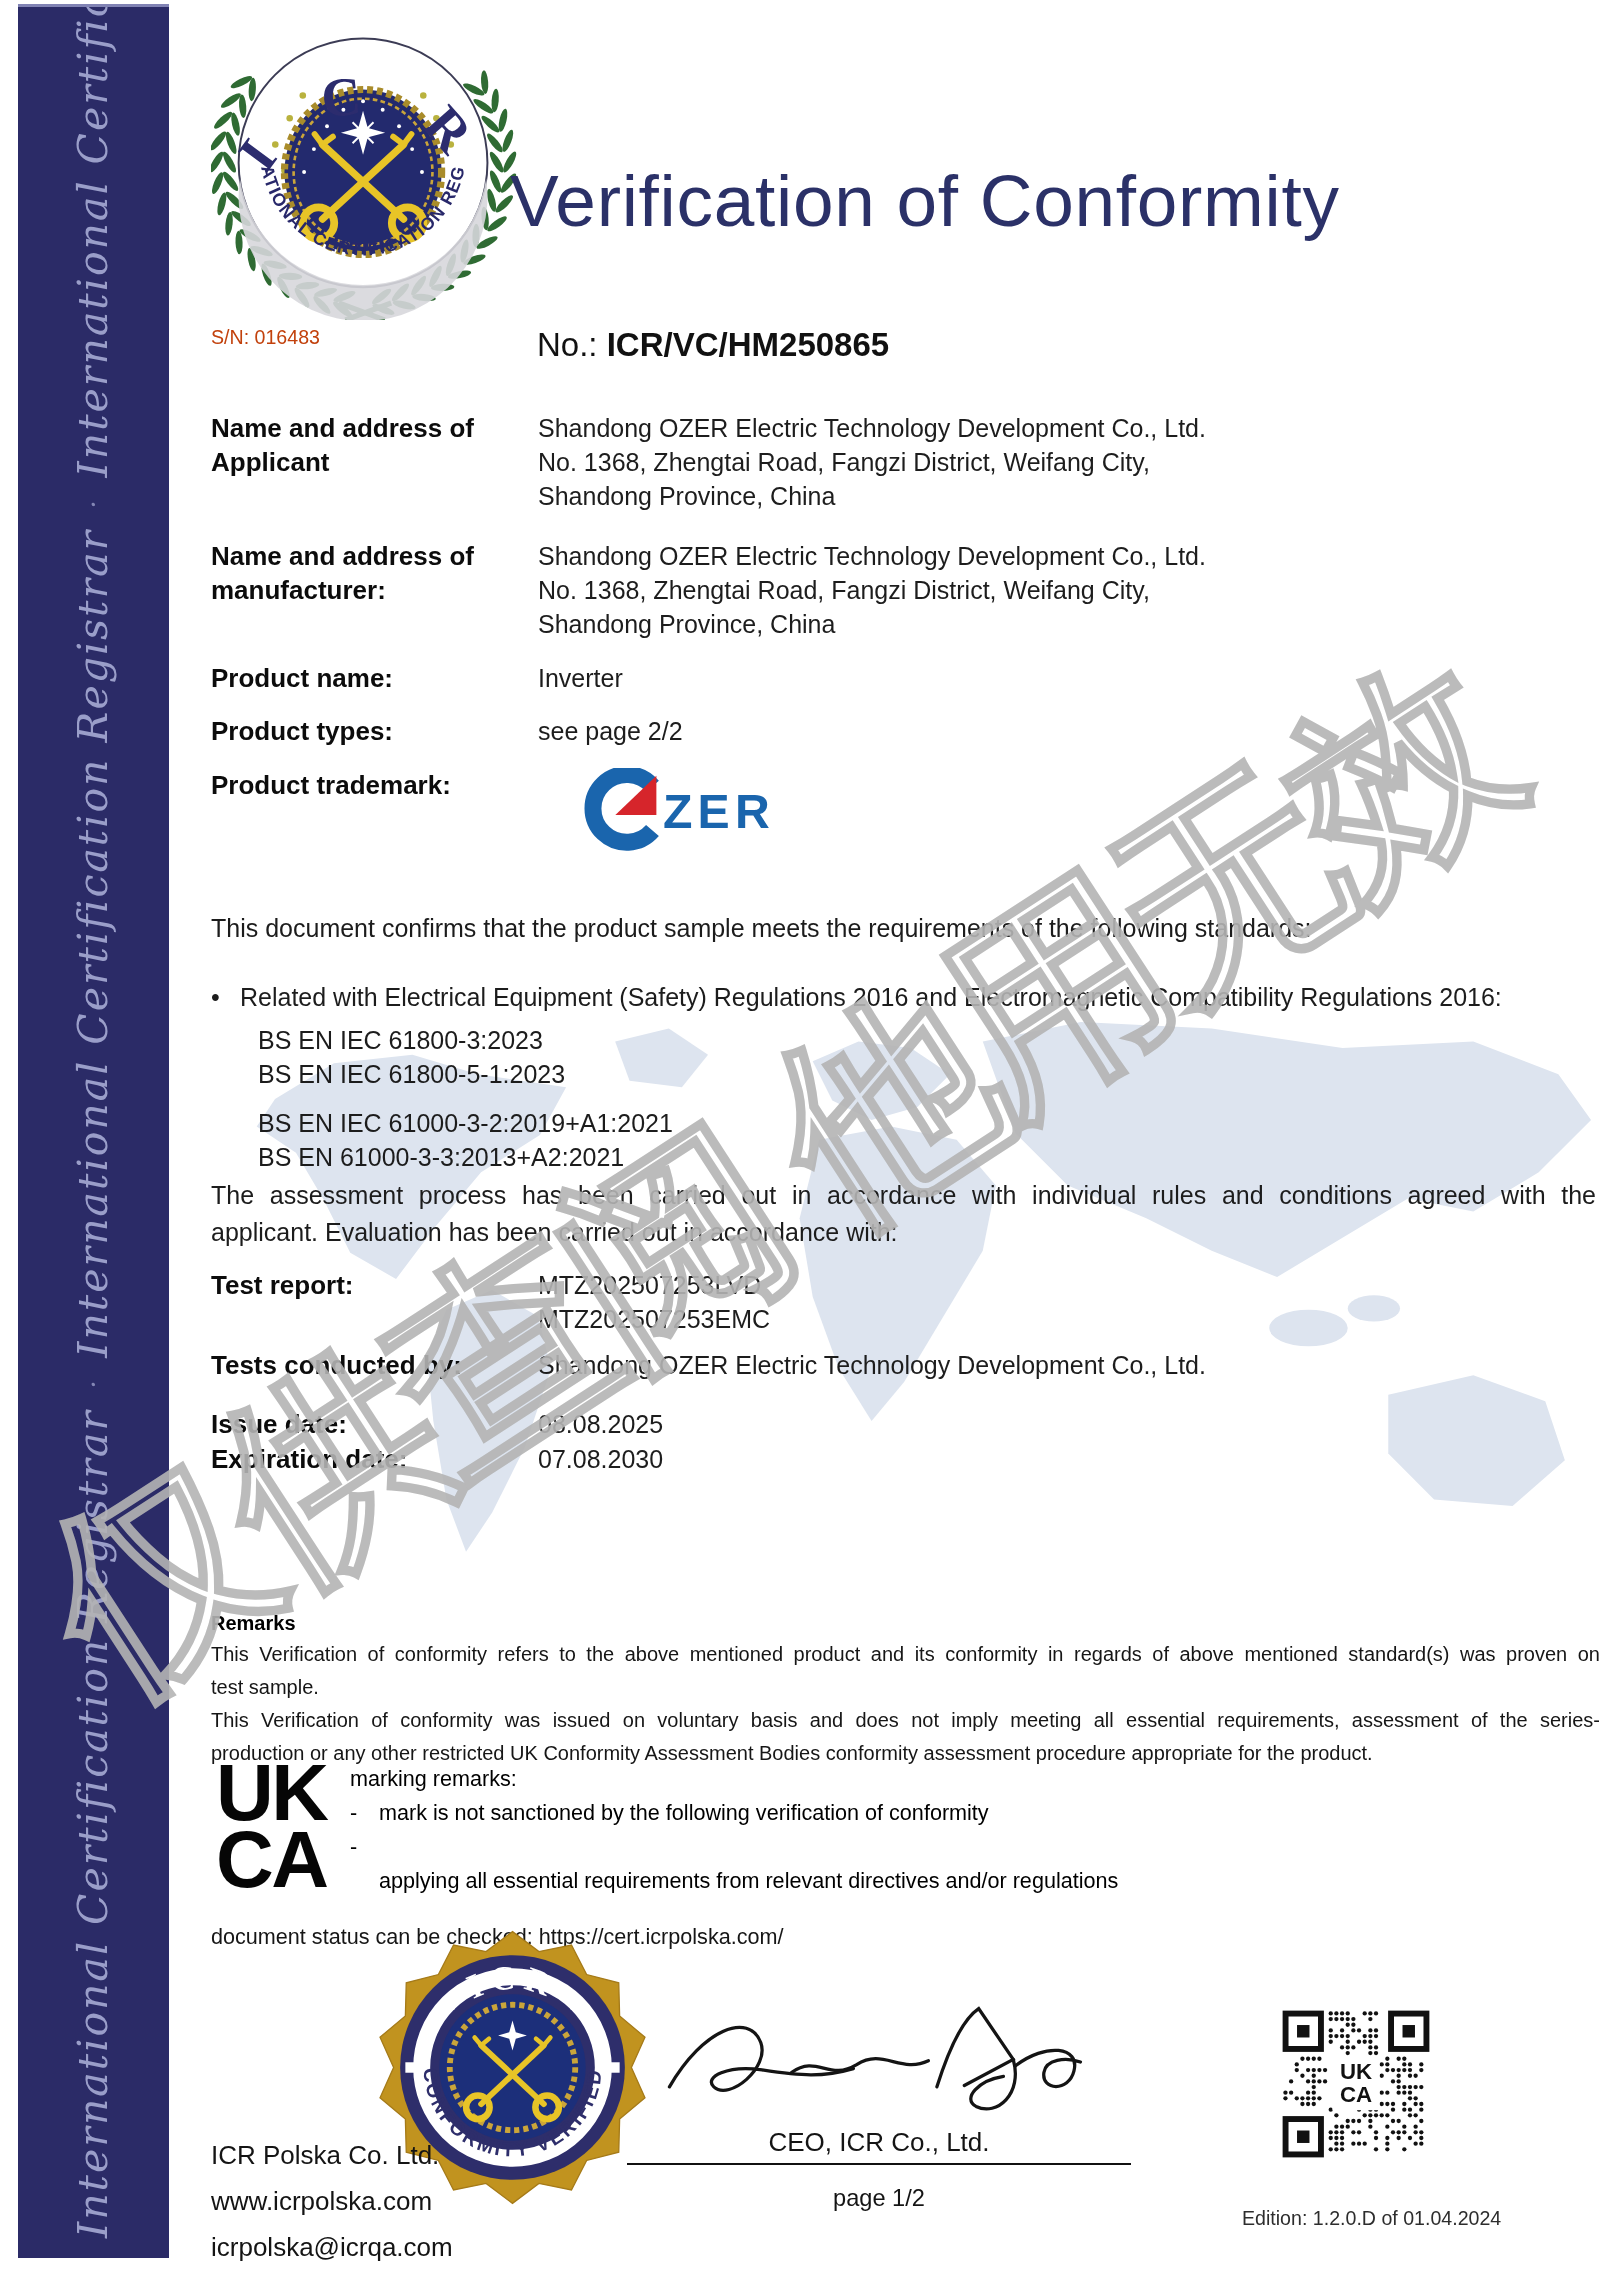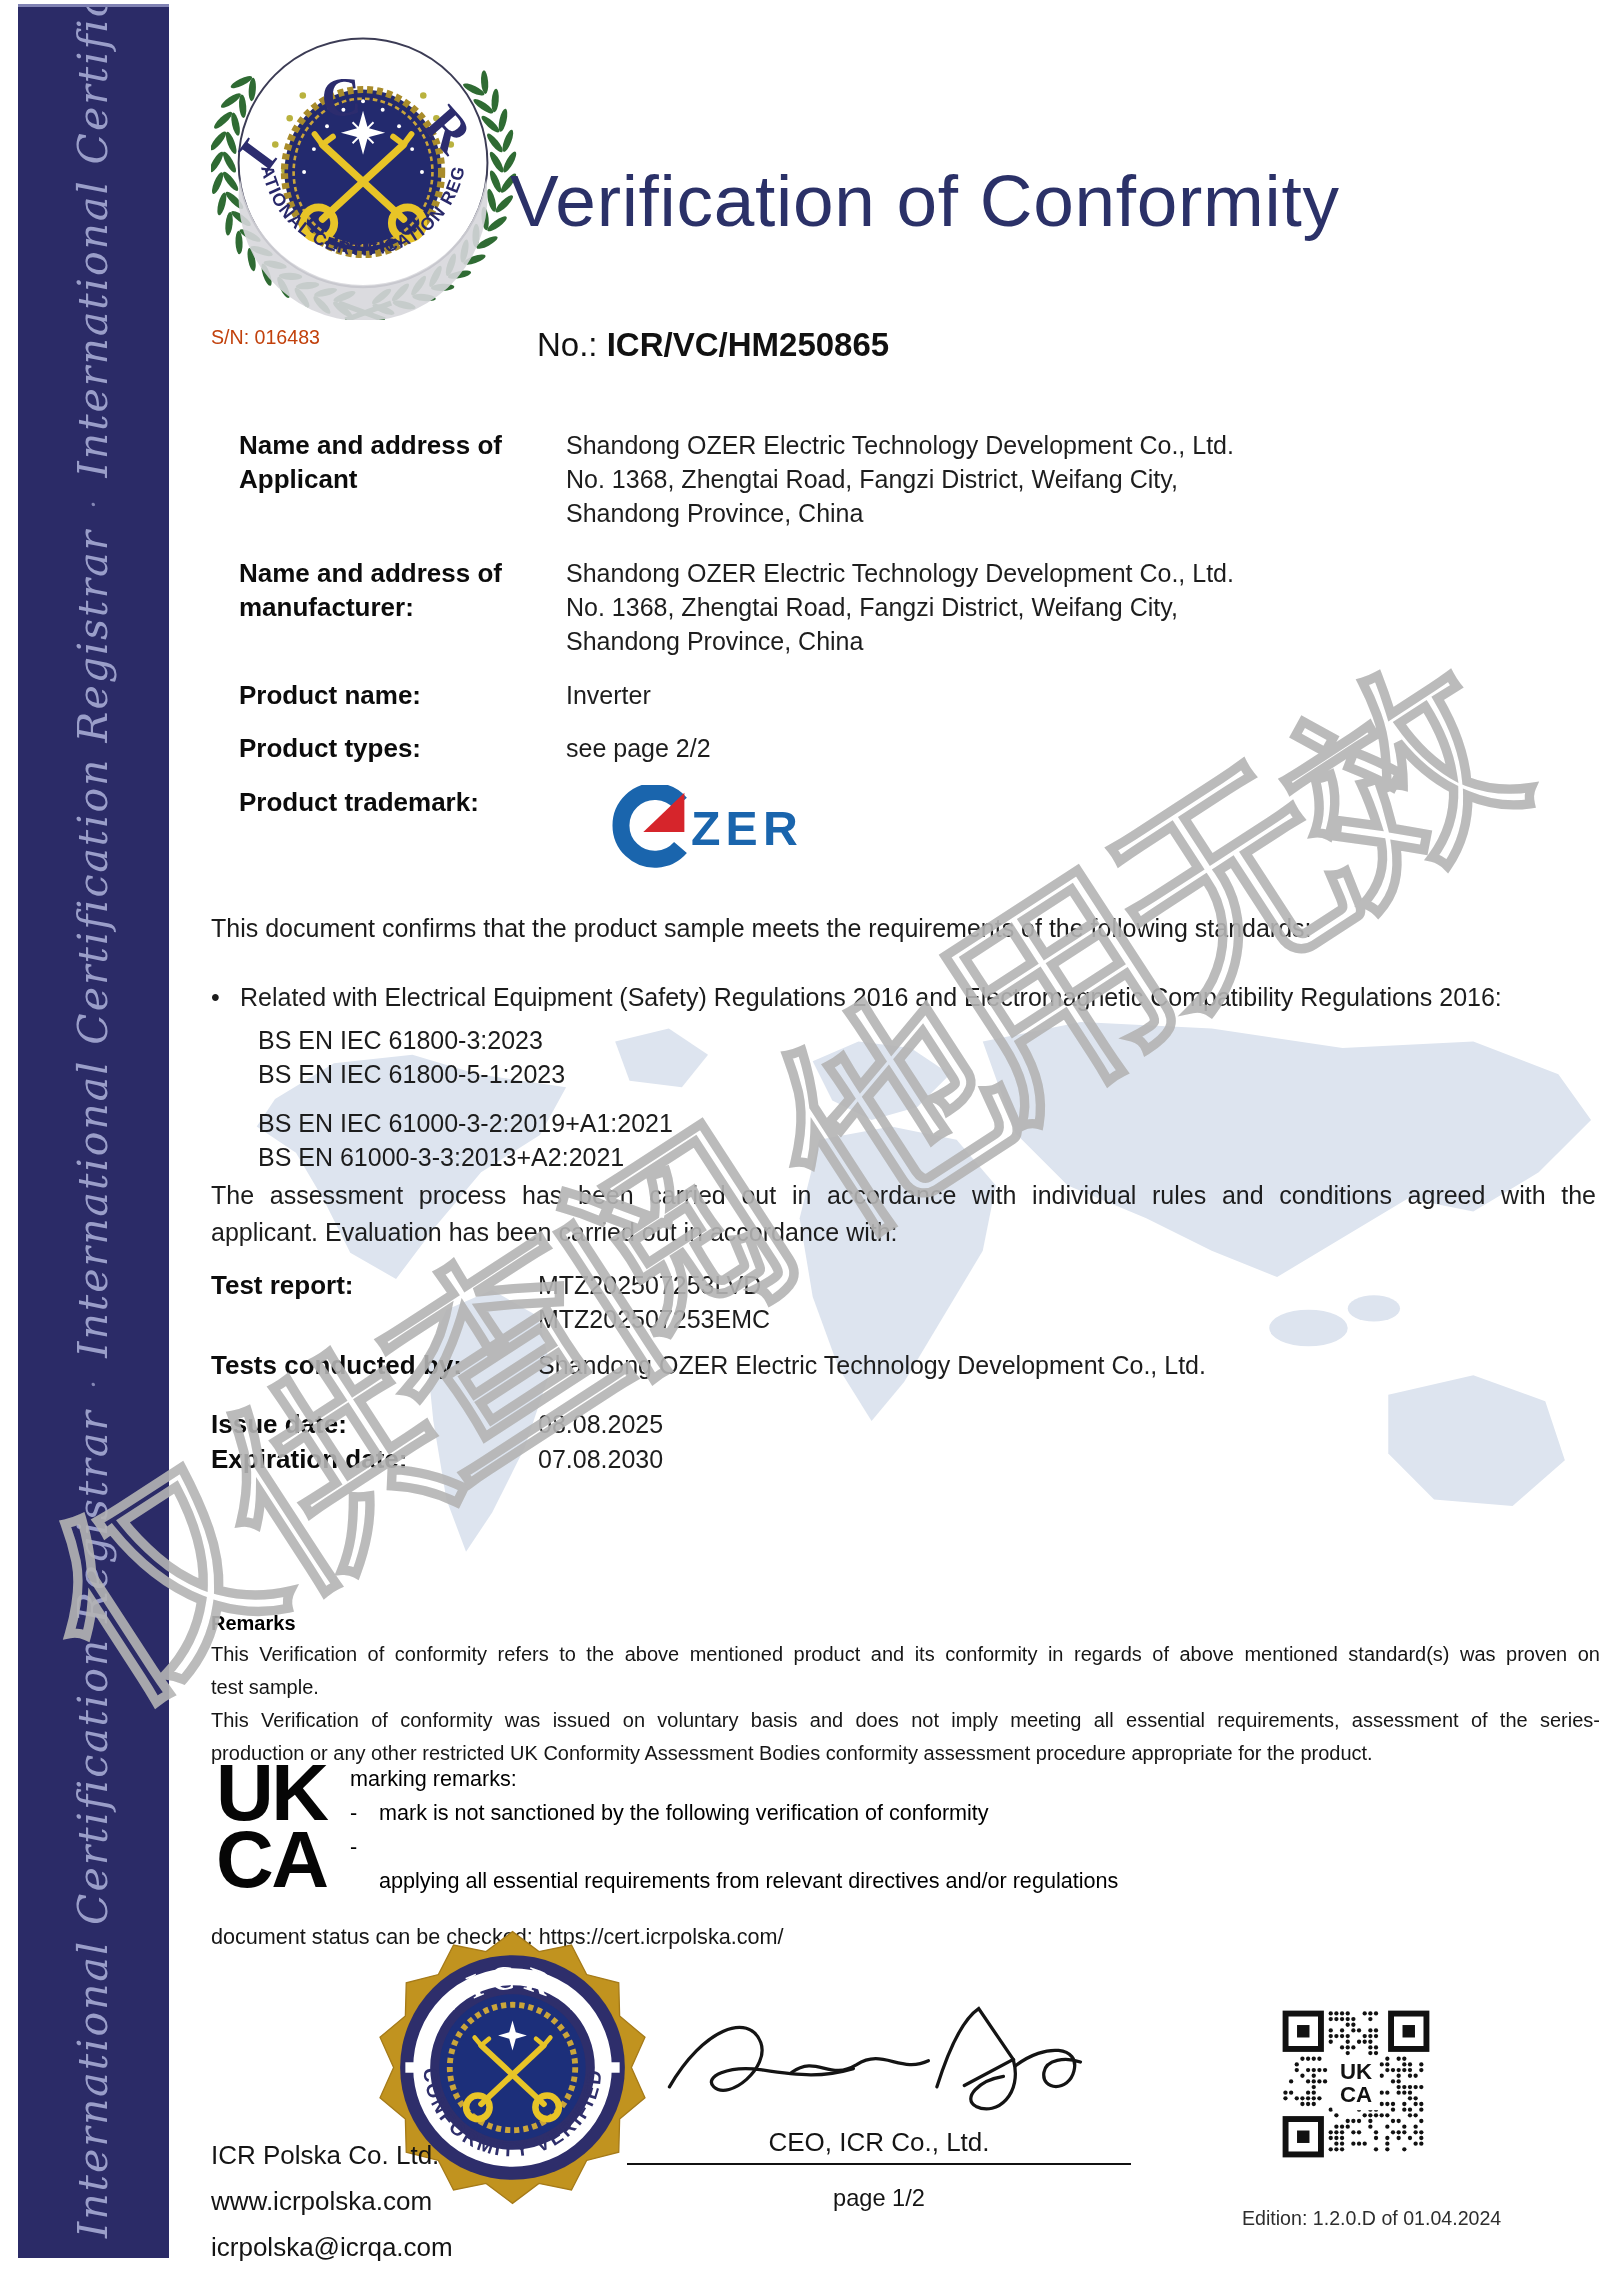--- a/index.html
+++ b/index.html
@@ -199,21 +199,21 @@
     <g font-family="Liberation Sans,sans-serif" font-weight="700" fill="#28286a">
       <path id="arcBand" d="M78,252 A158,164 0 0 0 386,252" fill="none"></path>
       <text font-size="27" letter-spacing="2"><textPath href="#arcBand" startOffset="50%" text-anchor="middle">INTERNATIONAL CERTIFICATION REGISTRAR</textPath></text>
     </g>
   </svg>
 
   <div class="page-title">Verification of Conformity</div>
   <div class="sn">S/N: 016483</div>
   <div class="no-line"><span>No.: </span><b>ICR/VC/HM250865</b></div>
 
-  <div class="fields" style="top:428px;margin-left:28px;">
+  <div class="fields" style="top:411px;">
     <div class="frow">
       <div class="lbl">
         <div>Name and address of</div>
           <div>Applicant</div>
       </div>
       <div class="val">
         <div>Shandong OZER Electric Technology Development Co., Ltd.</div>
           <div>No. 1368, Zhengtai Road, Fangzi District, Weifang City,</div>
           <div>Shandong Province, China</div>
       </div>

